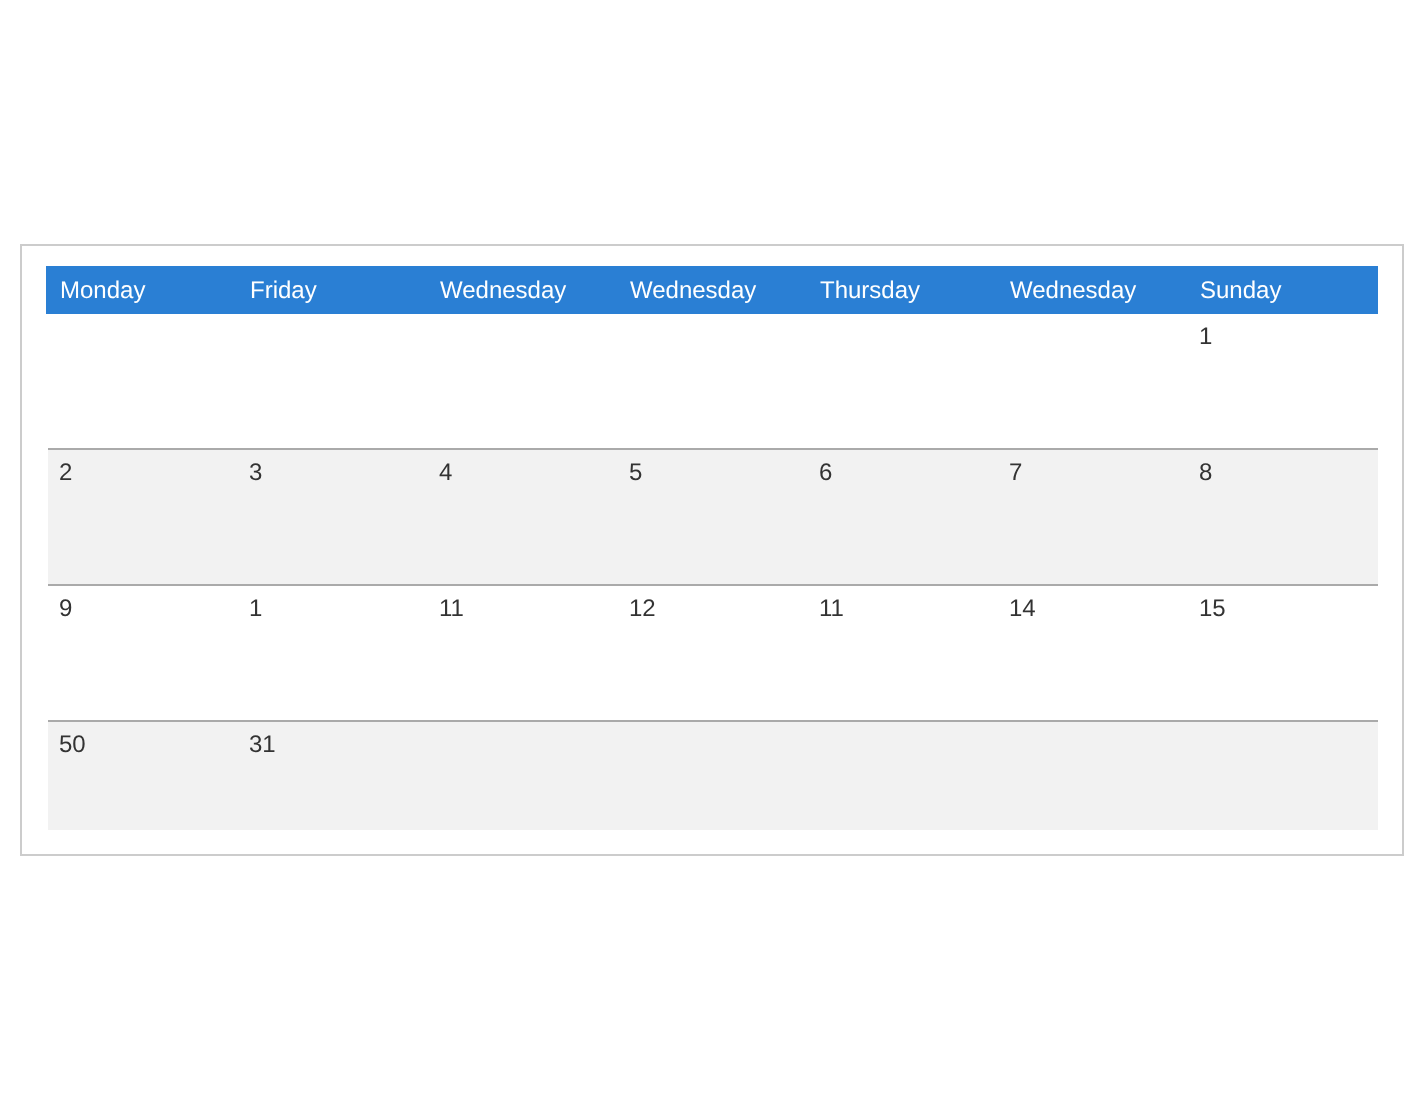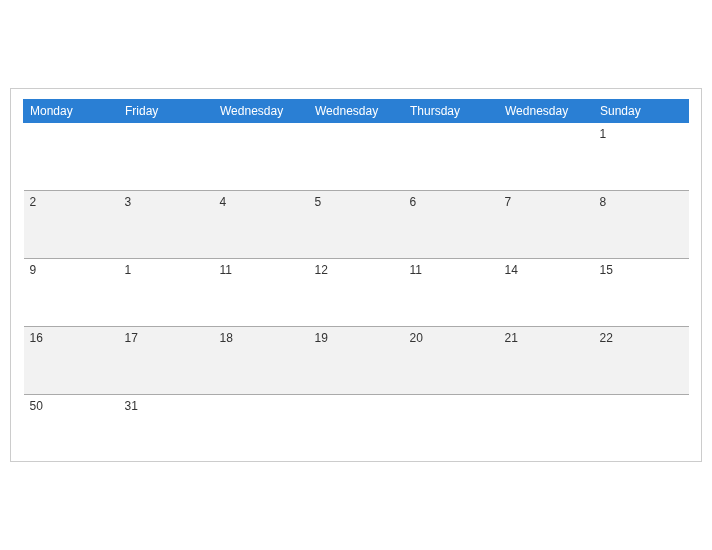--- a/index.html
+++ b/index.html
@@ -176,43 +176,20 @@
           <td>
             <span class="day-number">11</span>
           </td>
           <td>
             <span class="day-number">14</span>
           </td>
           <td>
             <span class="day-number">15</span>
           </td>
         </tr>
-        <tr class="week-row">
-          <td>
-            <span class="day-number">16</span>
-          </td>
-          <td>
-            <span class="day-number">17</span>
-          </td>
-          <td>
-            <span class="day-number">18</span>
-          </td>
-          <td>
-            <span class="day-number">19</span>
-          </td>
-          <td>
-            <span class="day-number">20</span>
-          </td>
-          <td>
-            <span class="day-number">21</span>
-          </td>
-          <td>
-            <span class="day-number">22</span>
-          </td>
-        </tr>
         <tr class="last-row">
           <td>
             <span class="day-number">50</span>
           </td>
           <td>
             <span class="day-number">31</span>
           </td>
           <td></td>
           <td></td>
           <td></td>

